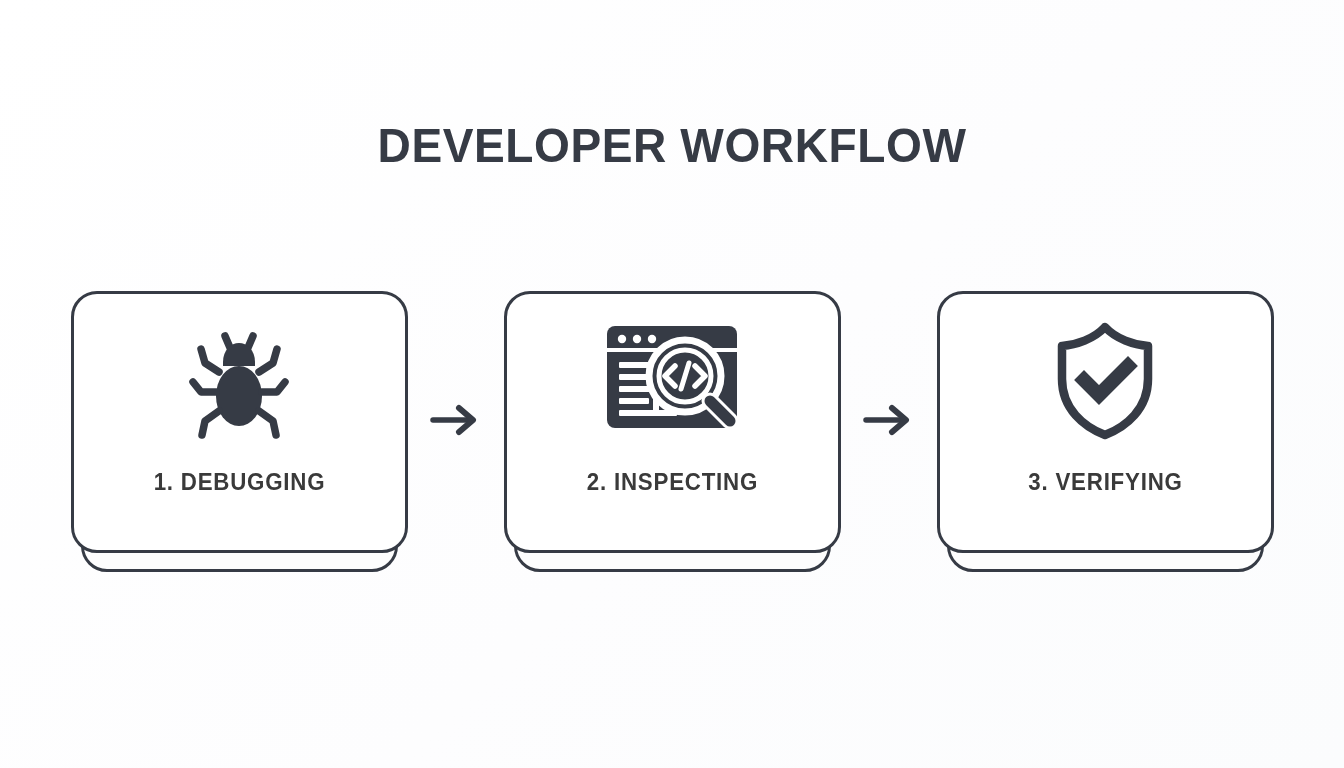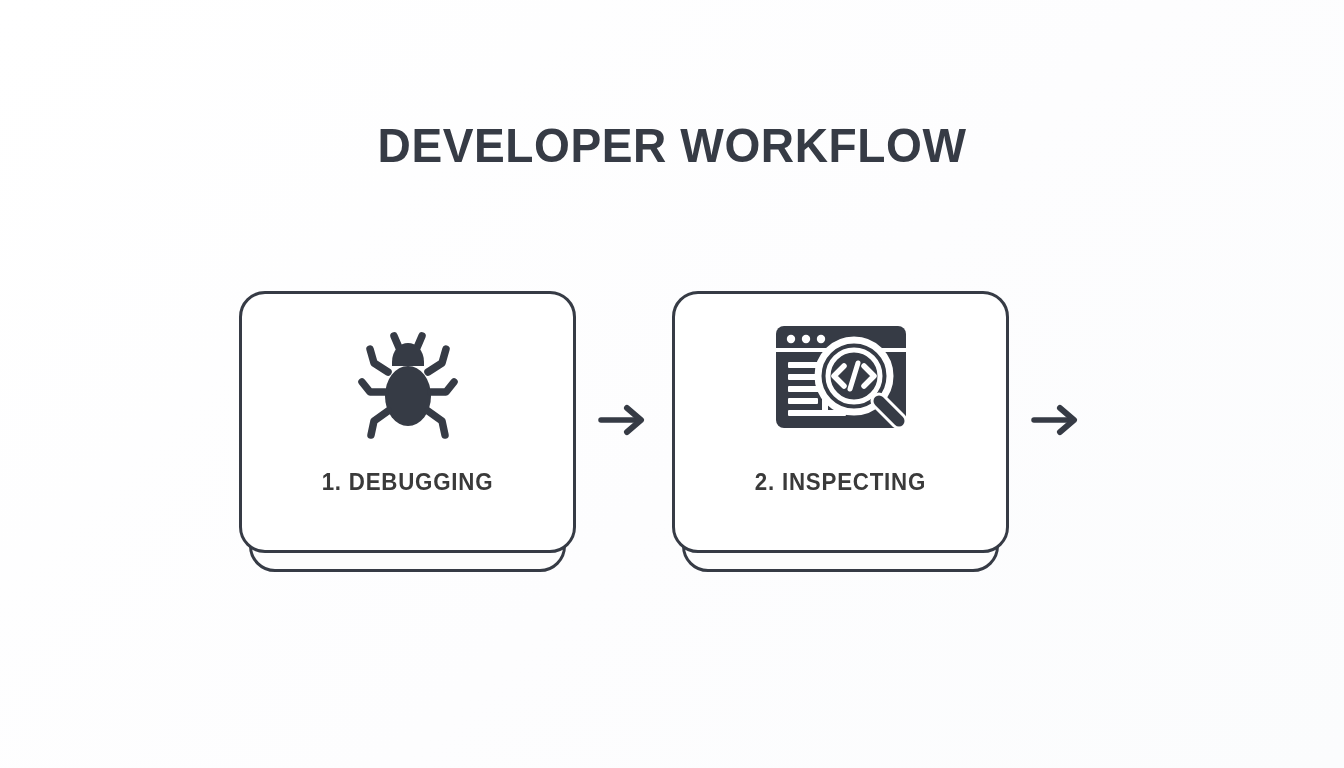--- a/index.html
+++ b/index.html
@@ -209,15 +209,35 @@
 
     <div class="arrow">
       <span>
         <svg width="54" height="34" viewBox="0 0 54 34" fill="none">
           <path d="M4 17 L42 17" stroke="#363b45" stroke-width="5.5" stroke-linecap="round"></path>
           <path d="M30 5 L44 17 L30 29" stroke="#363b45" stroke-width="6" fill="none" stroke-linecap="round" stroke-linejoin="round"></path>
         </svg>
       </span>
     </div>
 
+    <div class="card-wrap">
+      <div class="card-back"></div>
+      <div class="card">
+        <div class="icon-slot">
+          <span>
+            <svg width="110" height="126" viewBox="0 0 110 126" fill="none">
+              <path d="M55 10
+                       C44 22, 26 28, 12 29
+                       L12 62
+                       C12 92, 34 110, 55 118
+                       C76 110, 98 92, 98 62
+                       L98 29
+                       C84 28, 66 22, 55 10 Z" fill="none" stroke="#363b45" stroke-width="8.5" stroke-linejoin="round"></path>
+              <path d="M34 63 L49 78 L78 49" fill="none" stroke="#363b45" stroke-width="14" stroke-linecap="square" stroke-linejoin="miter"></path>
+            </svg>
+          </span>
+        </div>
+        <div class="card-label">3. VERIFYING</div>
+      </div>
+    </div>
 
   </div>
 </div>
 
 </body></html>

